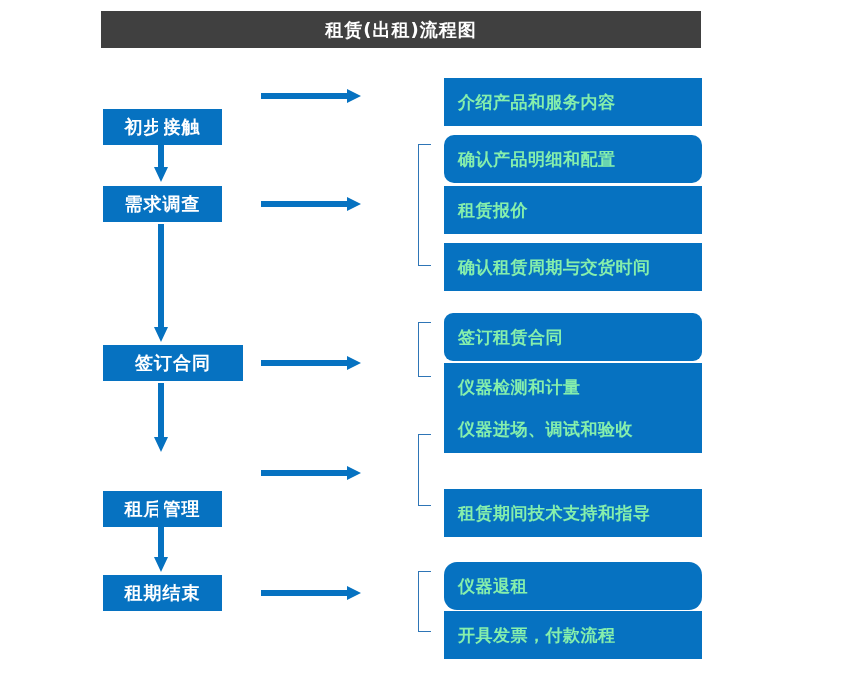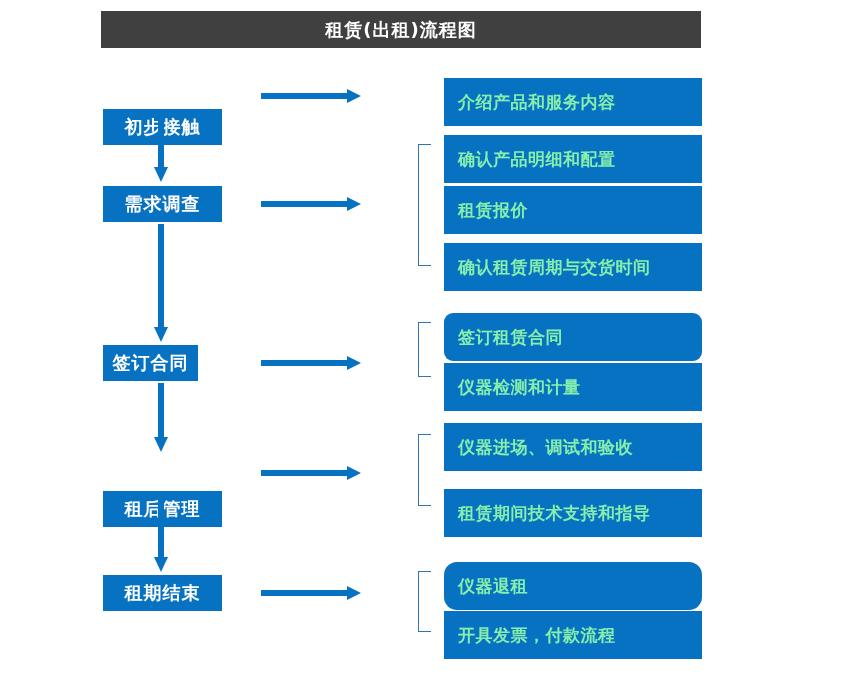--- a/index.html
+++ b/index.html
@@ -82,21 +82,21 @@
 <body>
 
 <div id="canvas">
 
   <div class="title-bar">租赁(出租)流程图</div>
 
   <div class="stage-box" style="left:103px; top:78px; width:119px; height:36px;margin-top:31px;">初步接触</div>
 
   <div class="stage-box" style="left:103px; top:186px; width:119px; height:36px;">需求调查</div>
 
-  <div class="stage-box" style="left:103px; top:345px; width:95px; height:36px;">签订合同</div>
+  <div class="stage-box" style="left:103px; top:345px; width:140px; height:36px;">签订合同</div>
 
   <div class="stage-box" style="left:103px; top:455px; width:119px; height:36px;margin-top:36px;">租后管理</div>
 
   <div class="stage-box" style="left:103px; top:575px; width:119px; height:36px;">租期结束</div>
 
   <div class="arrow-v" style="left:154px; top:116px; height:66px;">
     <svg width="14" height="66" viewBox="0 0 14 66">
       <rect x="4" y="0" width="6" height="53" fill="#0672C1"></rect>
       <polygon points="0,51 14,51 7,66" fill="#0672C1"></polygon>
     </svg>
@@ -161,31 +161,31 @@
   <div class="bracket" style="left:418px; top:144px; height:122px;"></div>
 
   <div class="bracket" style="left:418px; top:322px; height:55px;"></div>
 
   <div class="bracket" style="left:418px; top:434px; height:72px;"></div>
 
   <div class="bracket" style="left:418px; top:571px; height:61px;"></div>
 
   <div class="detail-box" style="top:78px;">介绍产品和服务内容</div>
 
-  <div class="detail-box" style="top:135px;">确认产品明细和配置</div>
+  <div class="detail-box" style="top:135px;border-radius:10px;">确认产品明细和配置</div>
 
   <div class="detail-box" style="top:186px;">租赁报价</div>
 
   <div class="detail-box" style="top:243px;">确认租赁周期与交货时间</div>
 
   <div class="detail-box" style="top:313px;border-radius:9px;">签订租赁合同</div>
 
   <div class="detail-box" style="top:363px;">仪器检测和计量</div>
 
-  <div class="detail-box" style="top:423px;">仪器进场、调试和验收</div>
+  <div class="detail-box" style="top:405px;">仪器进场、调试和验收</div>
 
   <div class="detail-box" style="top:489px;">租赁期间技术支持和指导</div>
 
   <div class="detail-box" style="top:562px;border-radius:13px;">仪器退租</div>
 
   <div class="detail-box" style="top:611px;">开具发票，付款流程</div>
 
 </div>
 
 </body></html>

